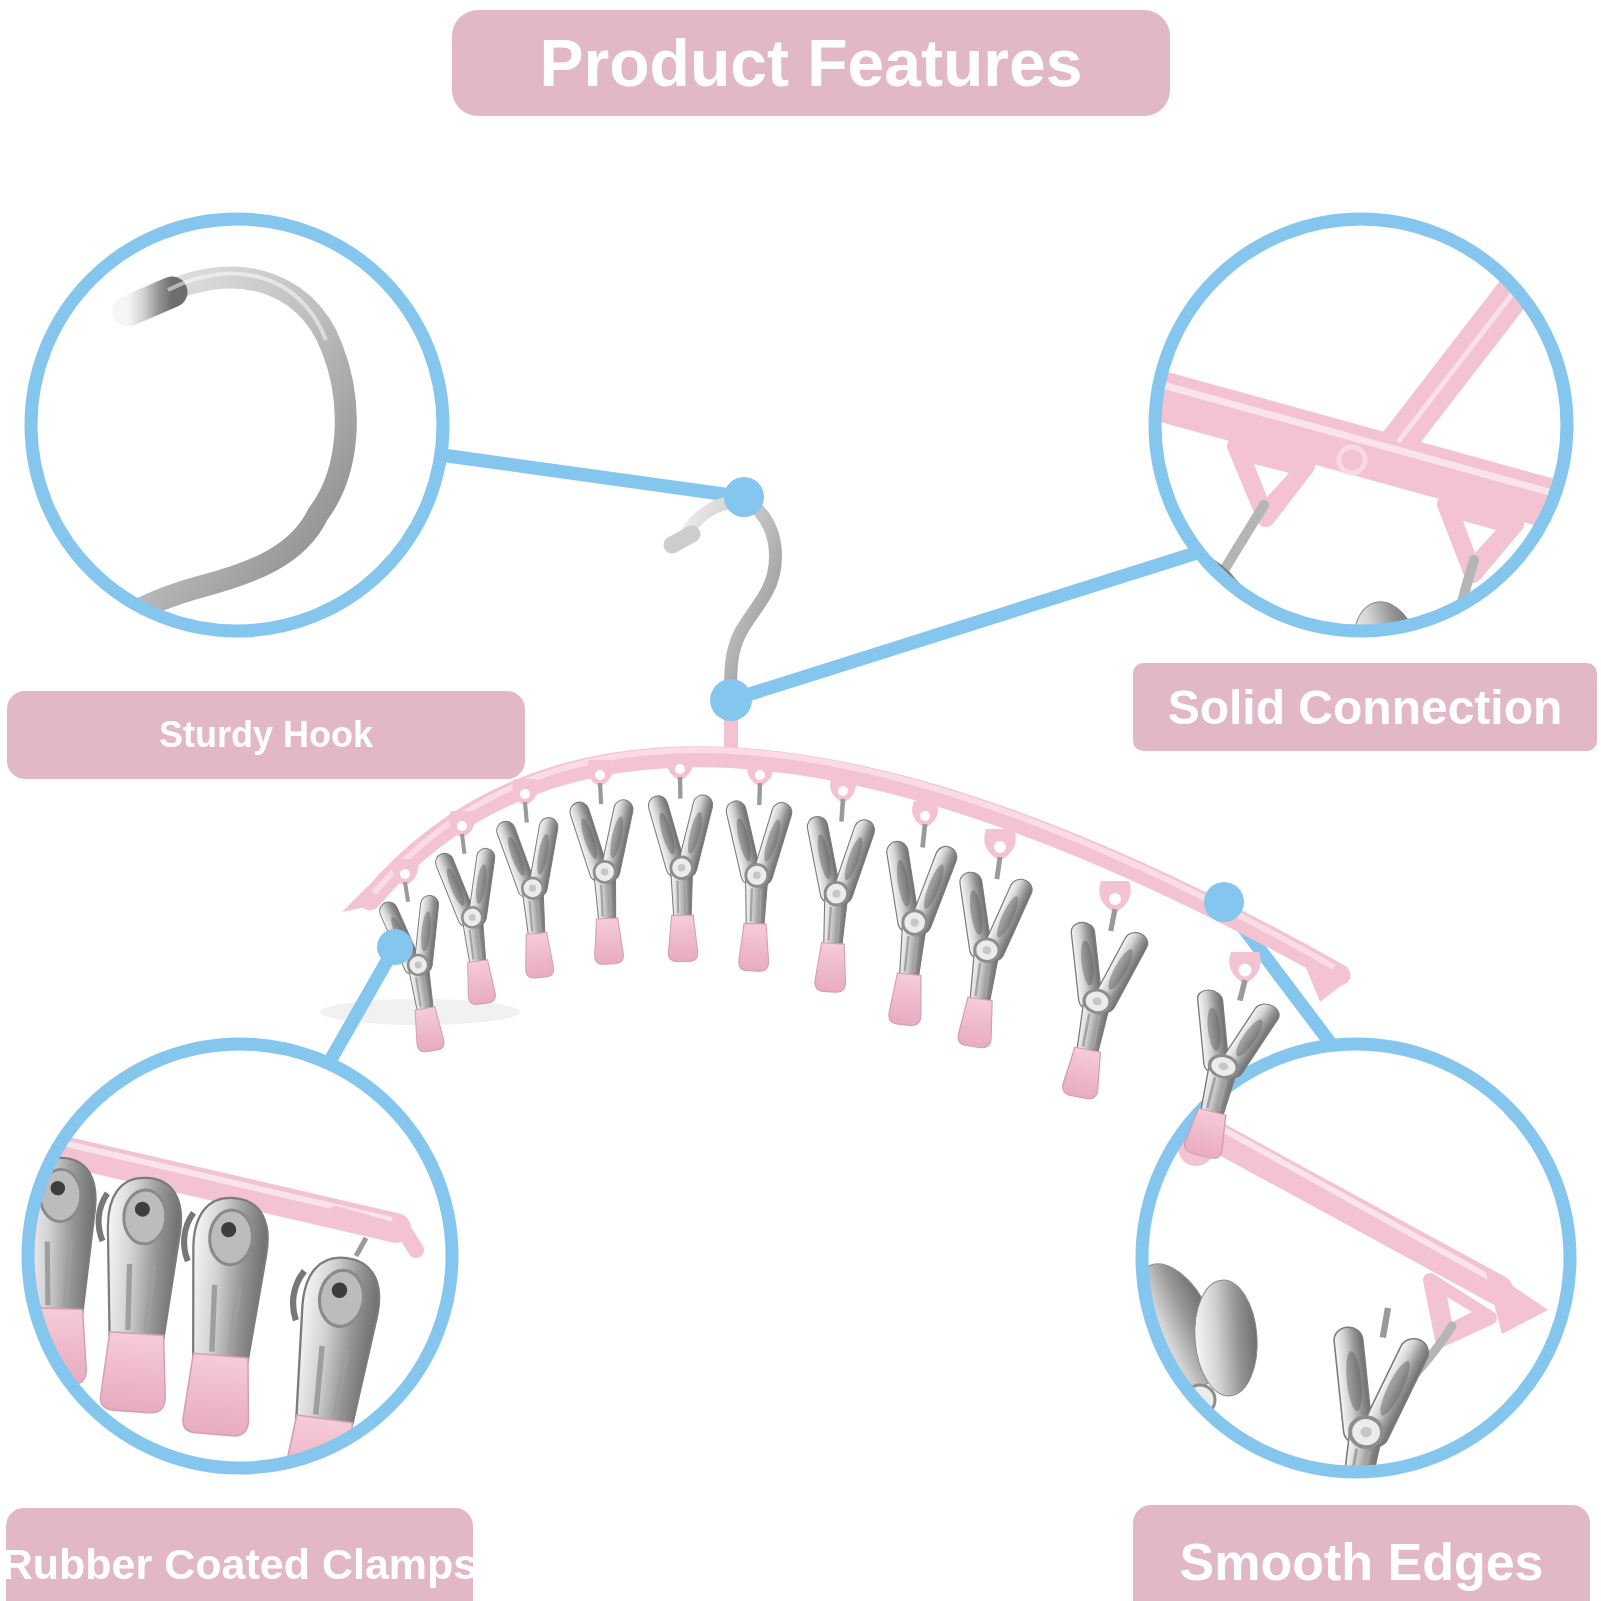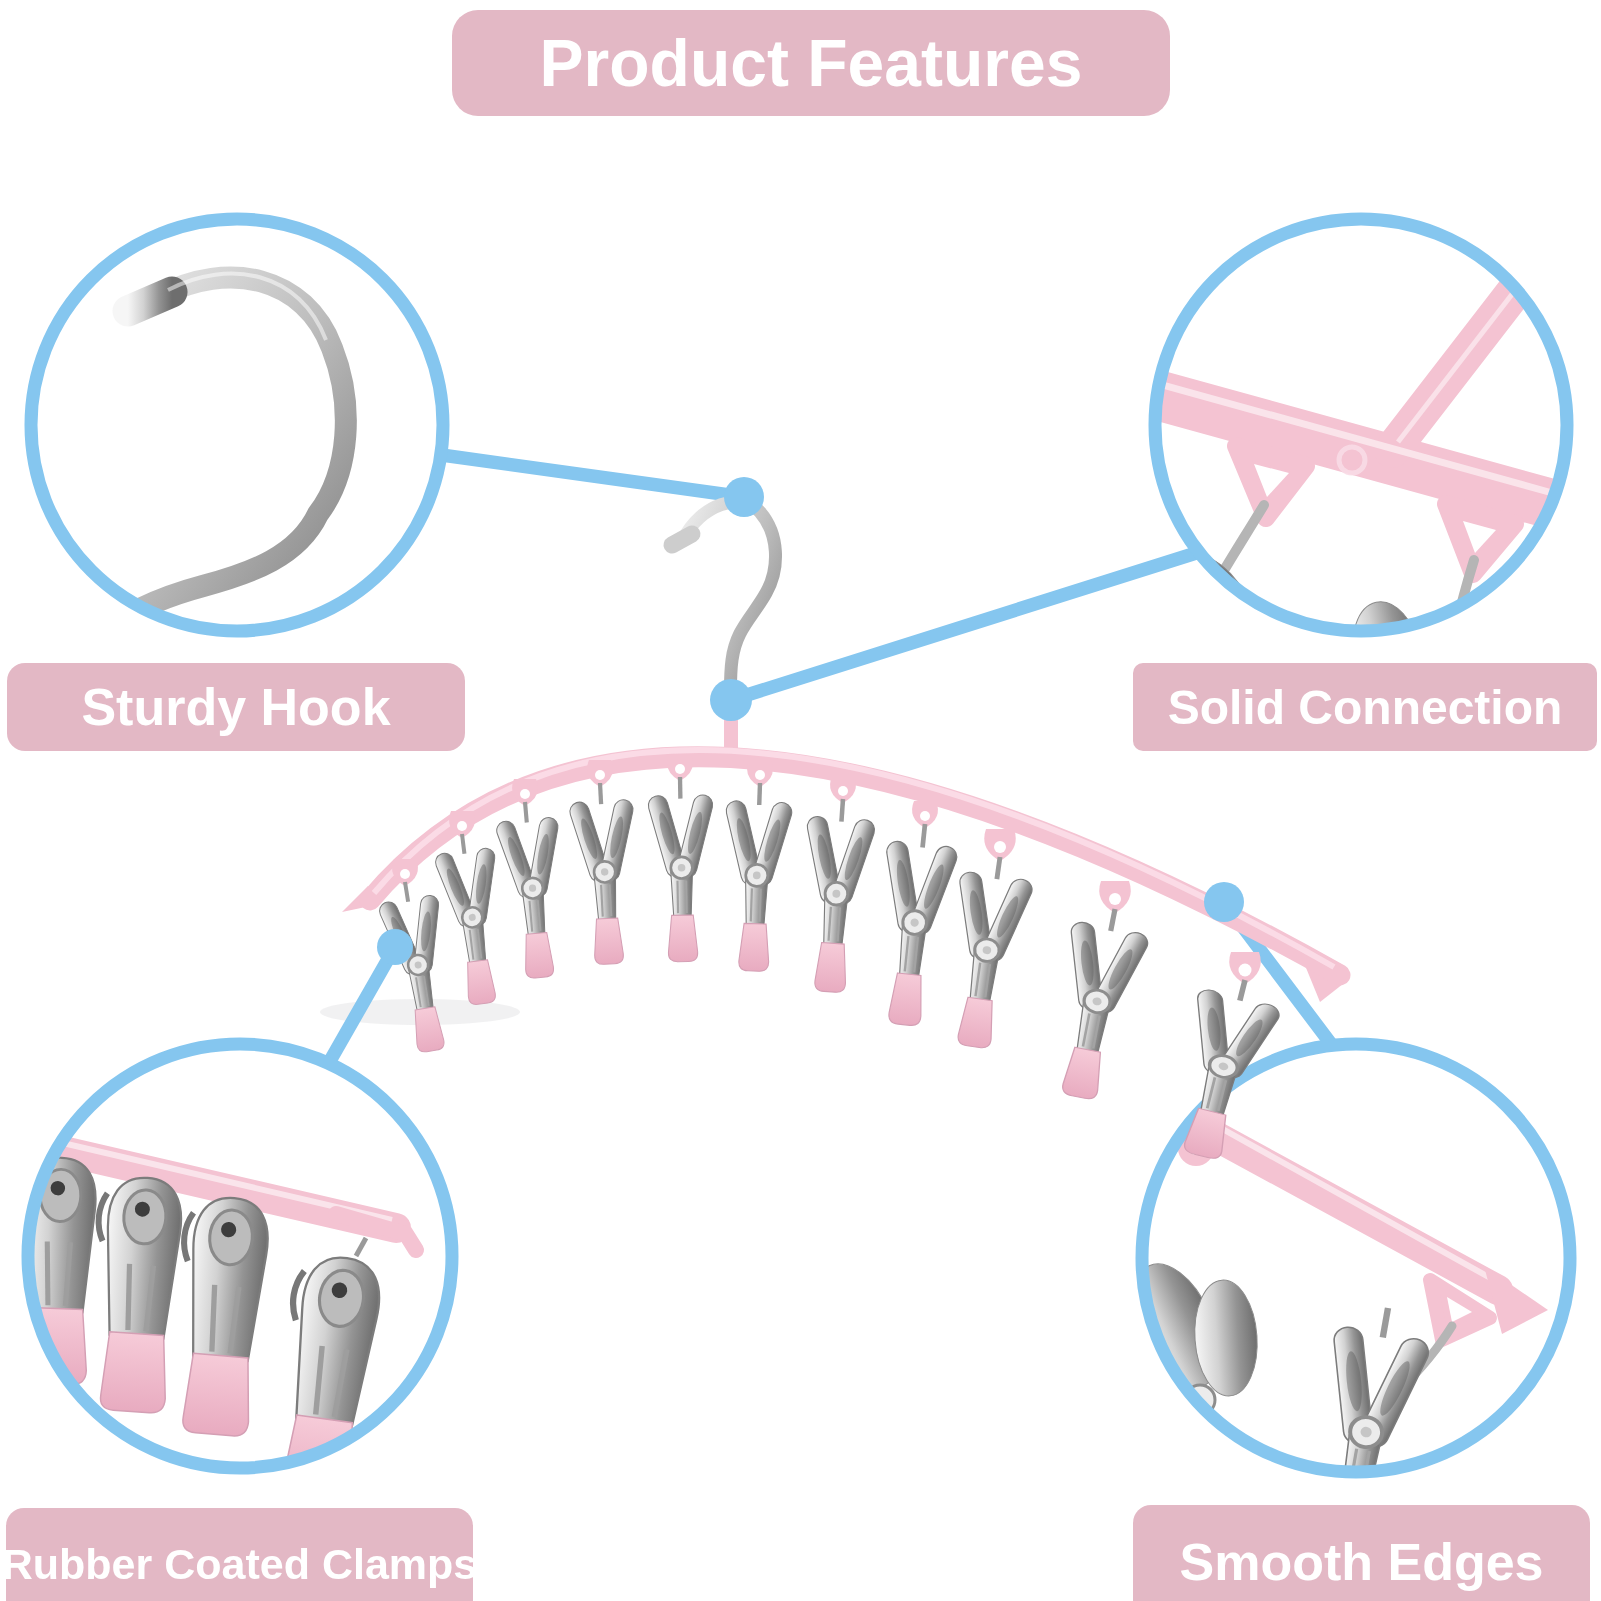--- a/index.html
+++ b/index.html
@@ -15,21 +15,21 @@
     position:relative;width:1601px;height:1601px;background:var(--bg);
     overflow:hidden;font-family:"Liberation Sans","DejaVu Sans",sans-serif;
   }
   #art{position:absolute;left:0;top:0;width:1601px;height:1601px;}
   .pill{
     position:absolute;background:var(--label-bg);color:var(--label-text);
     display:flex;align-items:center;justify-content:center;
     font-weight:bold;text-align:center;white-space:nowrap;
   }
   .title-pill{left:452px;top:10px;width:718px;height:106px;border-radius:26px;font-size:66px;}
-  .lbl-tl{left:7px;top:663px;width:458px;height:88px;border-radius:18px;font-size:52px;}
+  .lbl-tl{left:7px;top:691px;width:518px;height:88px;border-radius:18px;font-size:36px;}
   .lbl-tr{left:1133px;top:663px;width:464px;height:88px;border-radius:10px;font-size:48px;}
   .lbl-bl{left:6px;top:1508px;width:467px;height:112px;border-radius:18px;font-size:43px;}
   .lbl-br{left:1133px;top:1505px;width:457px;height:114px;border-radius:18px;font-size:52px;}
   .connector{stroke:var(--ring);stroke-width:13.5;stroke-linecap:round;}
   .dot{fill:var(--ring);}
   .ring{fill:none;stroke:var(--ring);stroke-width:13;}
   .disc{fill:#ffffff;}
   .pink{fill:var(--hanger-pink);}
   .pinkStroke{stroke:var(--hanger-pink);fill:none;}
 </style>

